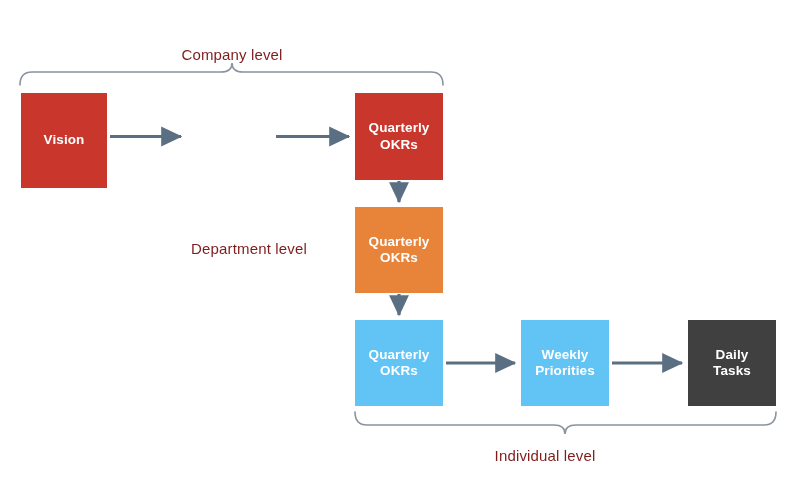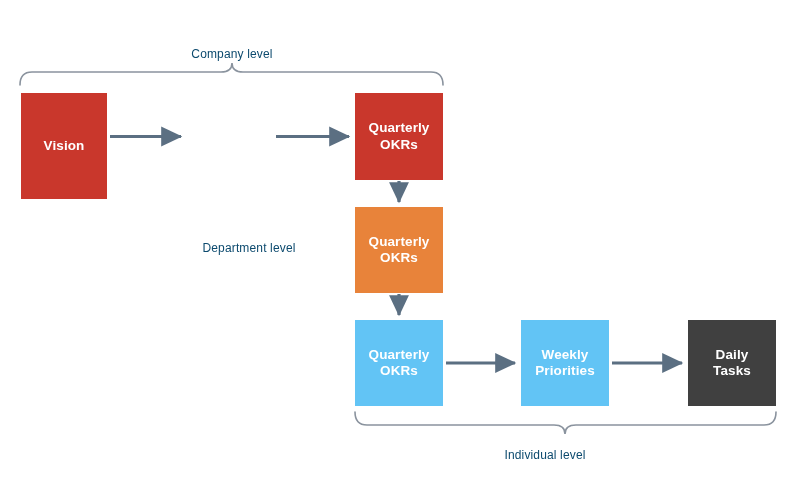--- a/index.html
+++ b/index.html
@@ -30,22 +30,22 @@
     letter-spacing: 0.1px;
     box-sizing: border-box;
     padding: 2px;
   }
   .node-label {
     display: block;
     white-space: pre-line;
   }
   .bracket-label {
     position: absolute;
-    color: #0c4a6e;
-    font-size: 12px;
+    color: #7f1d1d;
+    font-size: 15px;
     font-weight: 400;
     white-space: nowrap;
     letter-spacing: 0.15px;
   }
   svg.overlay {
     position: absolute;
     left: 0;
     top: 0;
     width: 800px;
     height: 498px;
@@ -74,21 +74,21 @@
 
     <line x1="446" y1="363" x2="515" y2="363" stroke="#5b6f82" stroke-width="3.2" marker-end="url(#arrowhead)"></line>
 
     <line x1="612" y1="363" x2="682" y2="363" stroke="#5b6f82" stroke-width="3.2" marker-end="url(#arrowhead)"></line>
 
     <path d="M20,85 Q20,72 32,72 L221,72 Q232,72 232,63 Q232,72 243,72 L431,72 Q443,72 443,85" fill="none" stroke="#8a939e" stroke-width="1.6" stroke-linecap="round"></path>
 
     <path d="M355,412 Q355,425 367,425 L554,425 Q565,425 565,434 Q565,425 576,425 L764,425 Q776,425 776,412" fill="none" stroke="#8a939e" stroke-width="1.6" stroke-linecap="round"></path>
   </svg>
 
-  <div class="node" style="left:21px; top:93px; width:86px; height:106px; background:#c9372c;text-align:right;">
+  <div class="node" style="left:21px; top:93px; width:86px; height:95px; background:#c9372c;text-align:right;">
     <span class="node-label">Vision</span>
   </div>
 
 
   <div class="node" style="left:355px; top:93px; width:88px; height:87px; background:#c9372c;">
     <span class="node-label">Quarterly
 OKRs</span>
   </div>
 
   <div class="node" style="left:355px; top:207px; width:88px; height:86px; background:#e8833a;">

